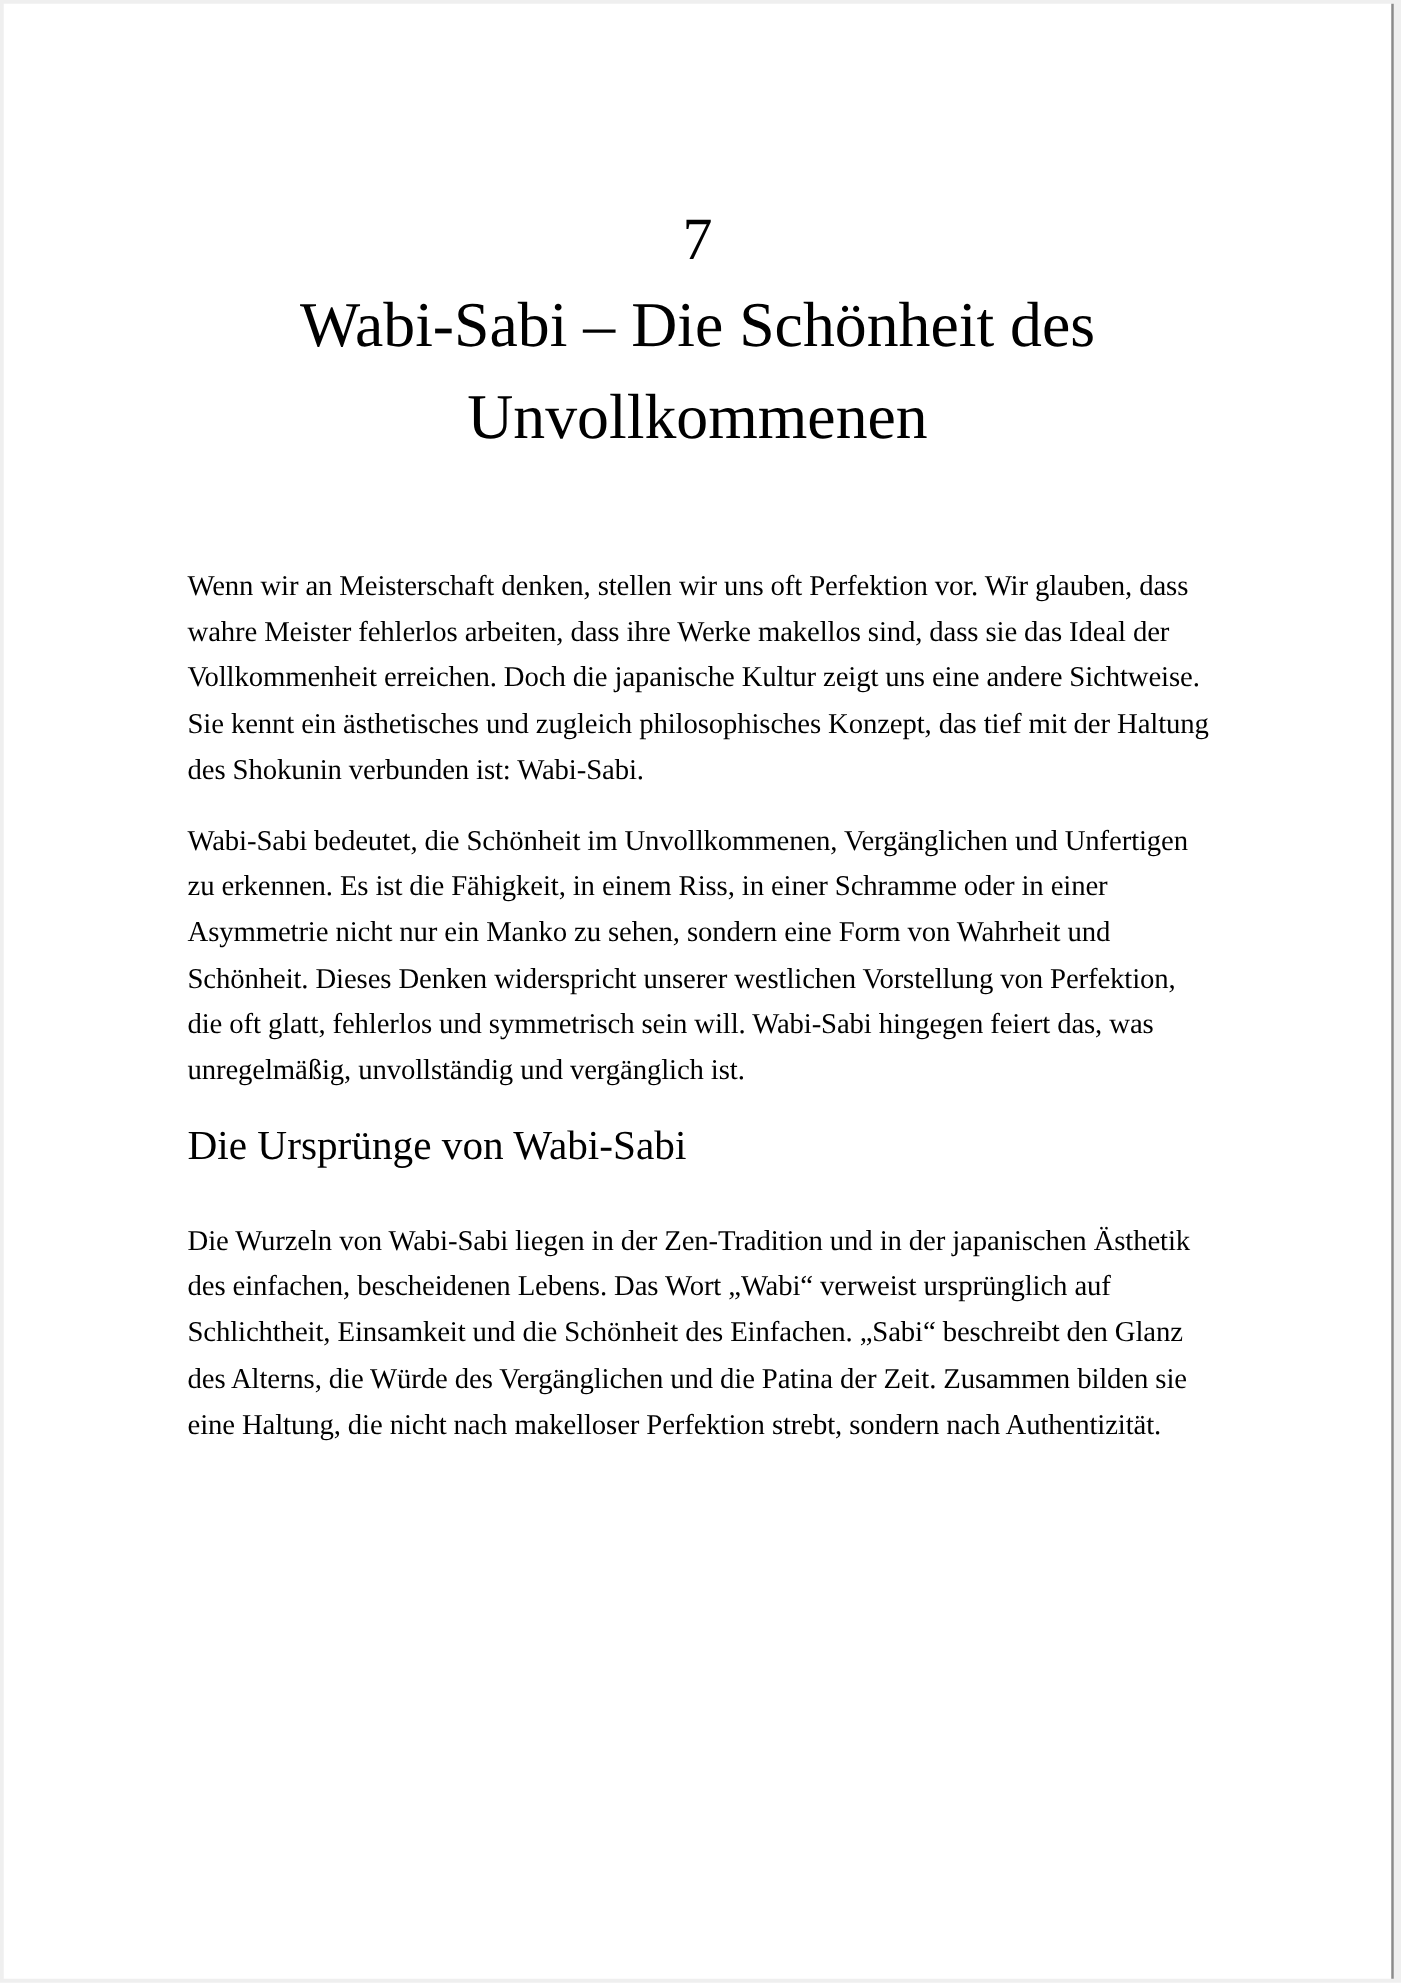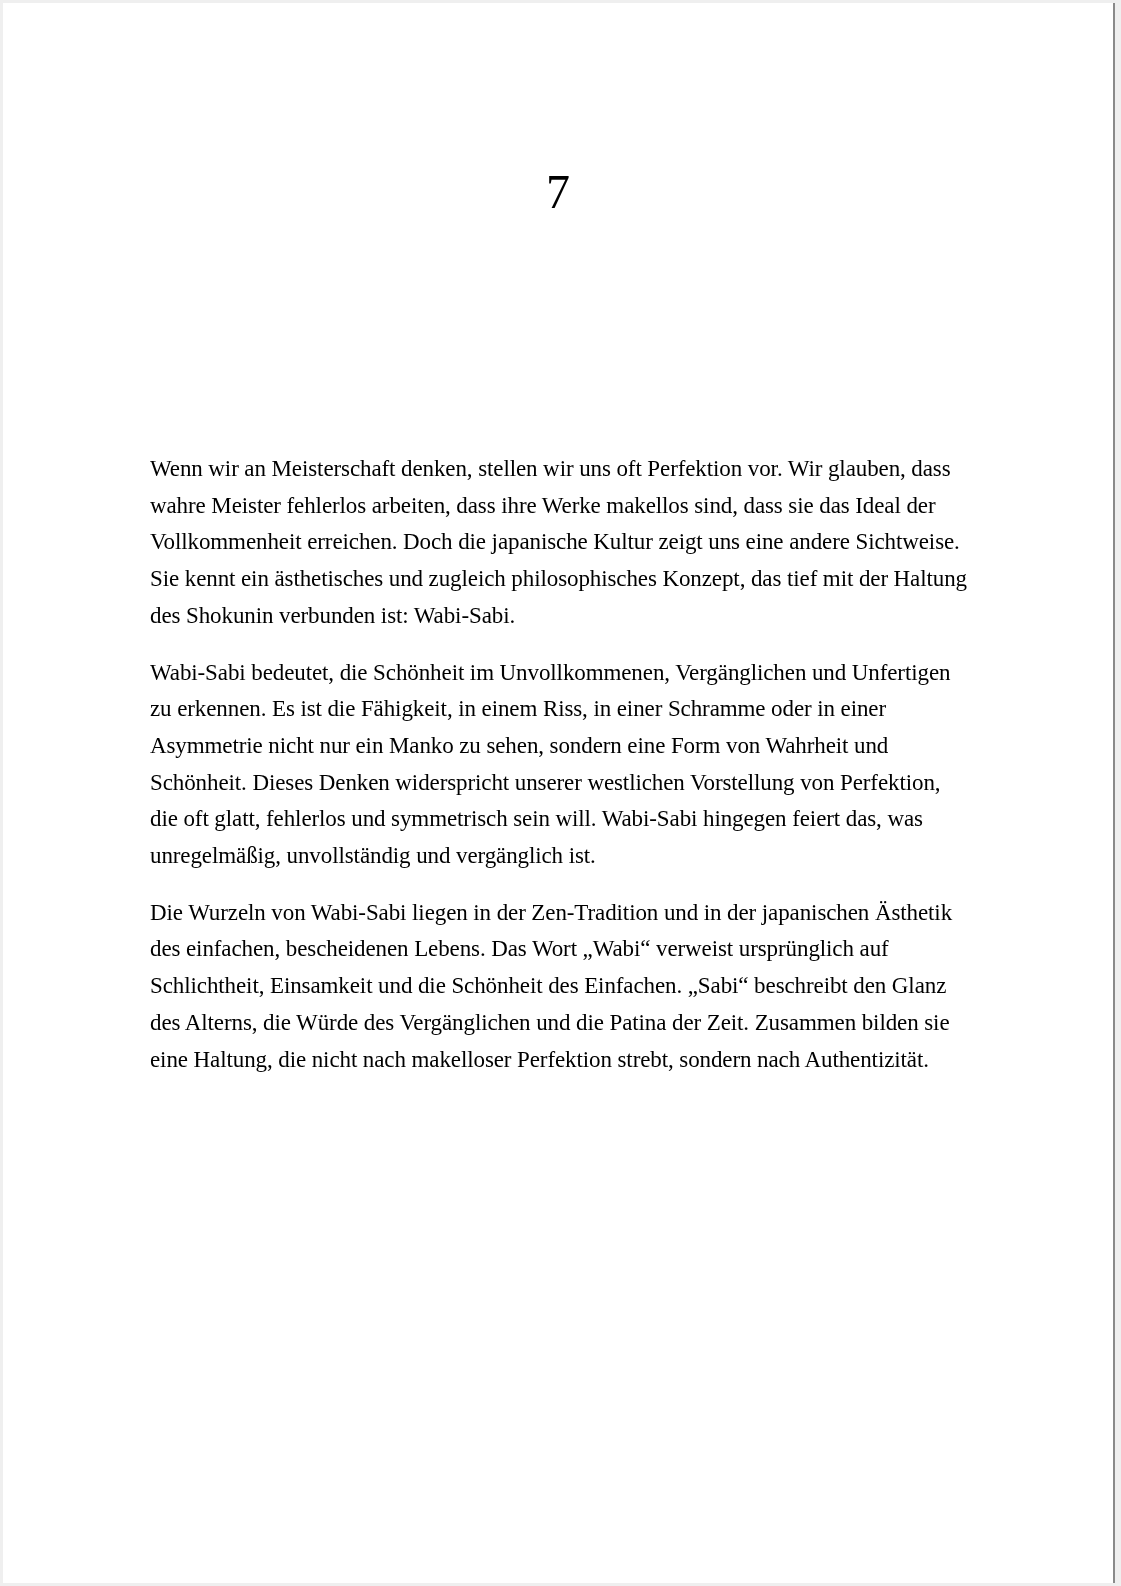--- a/index.html
+++ b/index.html
@@ -59,20 +59,22 @@
       line-height: 40px;
       margin: 22px 0 38px 0;
     }
   </style>
 </head>
 <body>
 
 <div class="page">
   <div class="chapter-head">
     <div class="chapter-number">7</div>
+    <h1 class="chapter-title">Wabi-Sabi – Die Schönheit des Unvollkommenen</h1>
   </div>
 
   <div class="content">
     <p>Wenn wir an Meisterschaft denken, stellen wir uns oft Perfektion vor. Wir glauben, dass wahre Meister fehlerlos arbeiten, dass ihre Werke makellos sind, dass sie das Ideal der Vollkommenheit erreichen. Doch die japanische Kultur zeigt uns eine andere Sichtweise. Sie kennt ein ästhetisches und zugleich philosophisches Konzept, das tief mit der Haltung des Shokunin verbunden ist: Wabi-Sabi.</p>
     <p>Wabi-Sabi bedeutet, die Schönheit im Unvollkommenen, Vergänglichen und Unfertigen zu erkennen. Es ist die Fähigkeit, in einem Riss, in einer Schramme oder in einer Asymmetrie nicht nur ein Manko zu sehen, sondern eine Form von Wahrheit und Schönheit. Dieses Denken widerspricht unserer westlichen Vorstellung von Perfektion, die oft glatt, fehlerlos und symmetrisch sein will. Wabi-Sabi hingegen feiert das, was unregelmäßig, unvollständig und vergänglich ist.</p>
+    <h2>Die Ursprünge von Wabi-Sabi</h2>
     <p>Die Wurzeln von Wabi-Sabi liegen in der Zen-Tradition und in der japanischen Ästhetik des einfachen, bescheidenen Lebens. Das Wort „Wabi“ verweist ursprünglich auf Schlichtheit, Einsamkeit und die Schönheit des Einfachen. „Sabi“ beschreibt den Glanz des Alterns, die Würde des Vergänglichen und die Patina der Zeit. Zusammen bilden sie eine Haltung, die nicht nach makelloser Perfektion strebt, sondern nach Authentizität.</p>
   </div>
 </div>
 
 </body></html>

